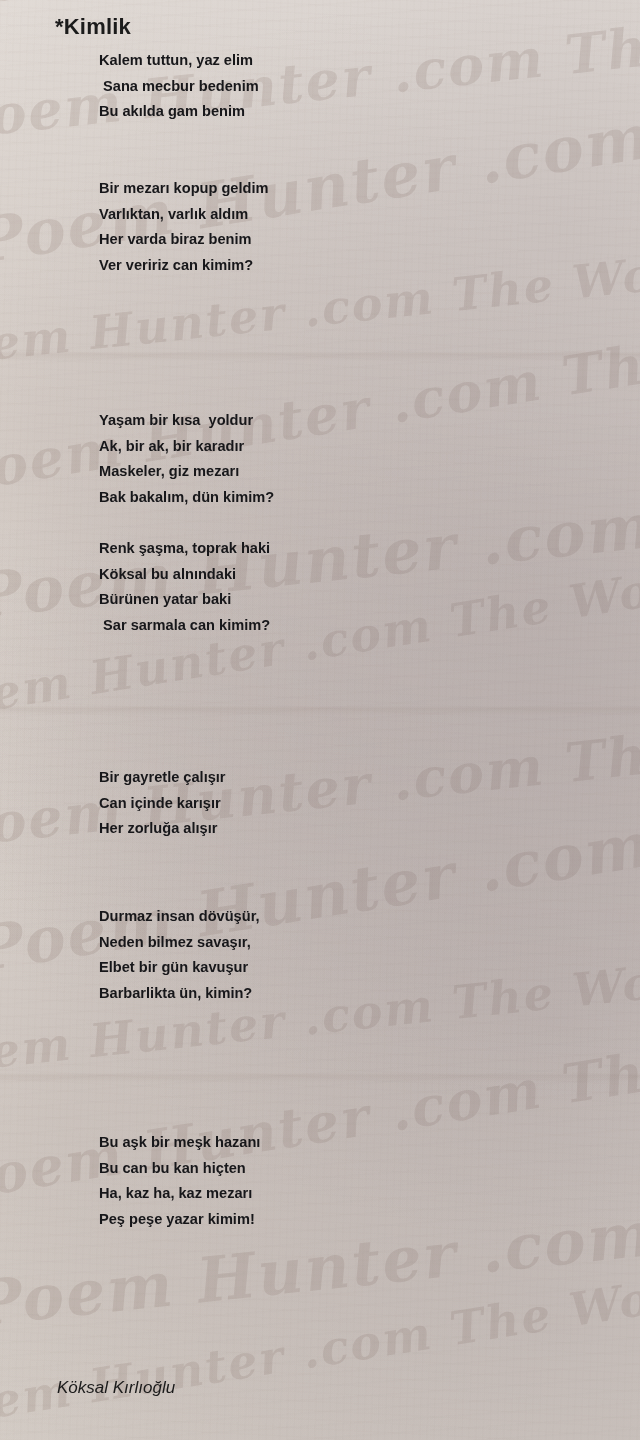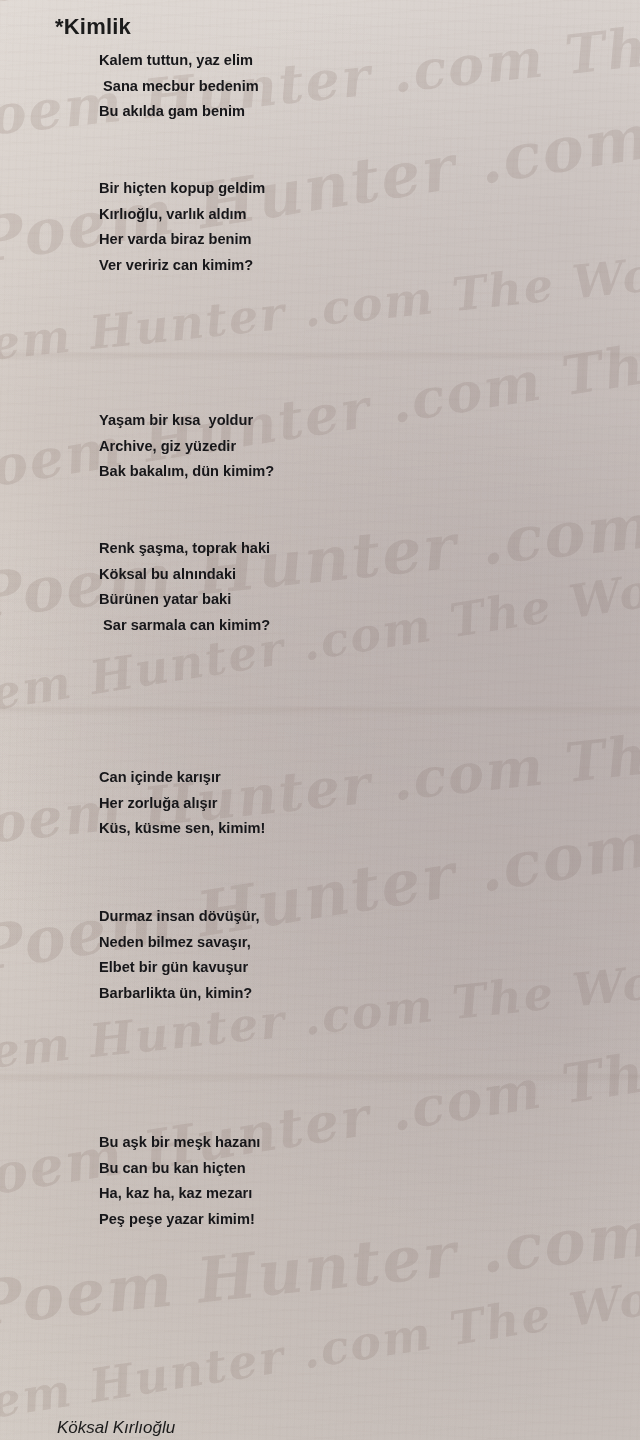--- a/index.html
+++ b/index.html
@@ -104,21 +104,20 @@
     margin-left: 44px;
   }
   .stanza .line { display: block; }
   .author {
     position: absolute;
     left: 57px;
     top: 1378px;
     font-size: 17px;
     font-style: italic;
     color: #1b1b1b;
-    margin-top: 40px;
   }
 </style>
 </head>
 <body>
 
 <div id="page">
 
   <div class="paper-base"></div>
   <div class="paper-fibers"></div>
   <div class="watermark" id="watermark">
@@ -136,23 +135,23 @@
       <div class="wm-row" style="left: -28px; top: 1268px; font-size: 62px; transform: rotate(-6deg);">Poem Hunter .com  The Worlds Poetry Archive   Poem Hunter .com  The Worlds Poetry Archive</div>
       <div class="wm-row" style="left: -80px; top: 1386px; font-size: 46px; transform: rotate(-9deg);">Poem Hunter .com  The Worlds Poetry Archive   Poem Hunter .com  The Worlds Poetry Archive</div>
     </div>
   <div class="paper-stains"></div>
   <div class="paper-bands"></div>
 
   <div class="content">
     <div class="poem-title">*Kimlik</div>
     <div id="stanzas">
         <div class="stanza" style="top: 48px;"><span class="line">Kalem tuttun, yaz elim</span><span class="line"> Sana mecbur bedenim</span><span class="line">Bu akılda gam benim</span></div>
-        <div class="stanza" style="top: 176px;"><span class="line">Bir hiçten kopup geldim</span><span class="line">Kırlıoğlu, varlık aldım</span><span class="line">Her varda biraz benim</span><span class="line">Ver veririz can kimim?</span></div>
-        <div class="stanza" style="top: 408px;"><span class="line">Yaşam bir kısa  yoldur</span><span class="line">Archive, giz yüzedir</span><span class="line">Bak bakalım, dün kimim?</span></div>
+        <div class="stanza" style="top: 176px;"><span class="line">Bir mezarı kopup geldim</span><span class="line">Varlıktan, varlık aldım</span><span class="line">Her varda biraz benim</span><span class="line">Ver veririz can kimim?</span></div>
+        <div class="stanza" style="top: 408px;"><span class="line">Yaşam bir kısa  yoldur</span><span class="line">Ak, bir ak, bir karadır</span><span class="line">Maskeler, giz mezarı</span><span class="line">Bak bakalım, dün kimim?</span></div>
         <div class="stanza" style="top: 536px;"><span class="line">Renk şaşma, toprak haki</span><span class="line">Köksal bu alnındaki</span><span class="line">Bürünen yatar baki</span><span class="line"> Sar sarmala can kimim?</span></div>
-        <div class="stanza" style="top: 765px;"><span class="line">Can içinde karışır</span><span class="line">Her zorluğa alışır</span><span class="line">Küs, küsme sen, kimim!</span></div>
+        <div class="stanza" style="top: 765px;"><span class="line">Bir gayretle çalışır</span><span class="line">Can içinde karışır</span><span class="line">Her zorluğa alışır</span></div>
         <div class="stanza" style="top: 904px;"><span class="line">Durmaz insan dövüşür,</span><span class="line">Neden bilmez savaşır,</span><span class="line">Elbet bir gün kavuşur</span><span class="line">Barbarlikta ün, kimin?</span></div>
         <div class="stanza" style="top: 1130px;"><span class="line">Bu aşk bir meşk hazanı</span><span class="line">Bu can bu kan hiçten</span><span class="line">Ha, kaz ha, kaz mezarı</span><span class="line">Peş peşe yazar kimim!</span></div>
       </div>
     <div class="author">Köksal Kırlıoğlu</div>
   </div>
 
 </div>
 
 </body></html>

